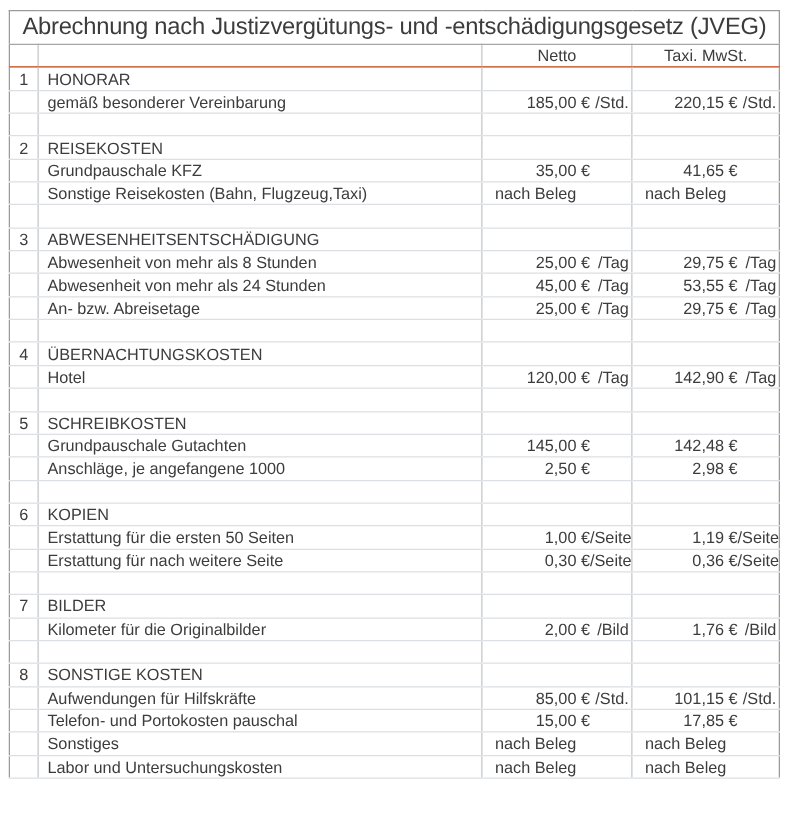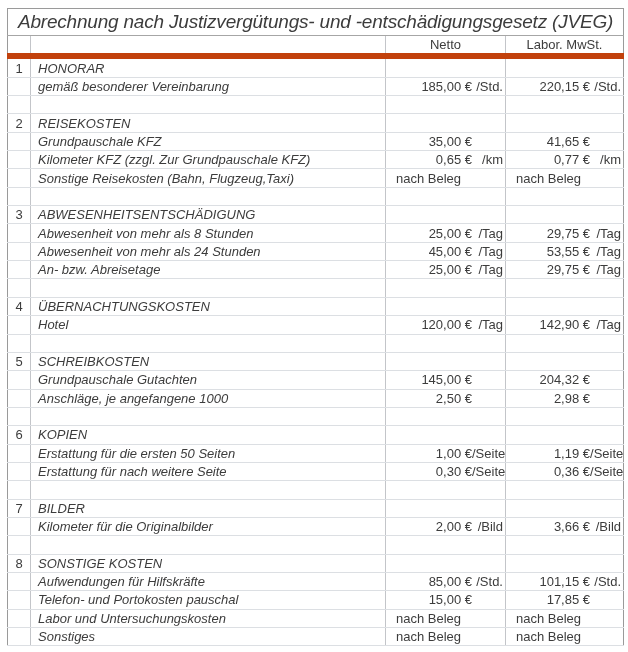--- a/index.html
+++ b/index.html
@@ -42,30 +42,29 @@
   td.vline { border-left: 1px solid #c3c5c9; }
 
   
   tr.title-row td {
     height: 26px;
     font-size: 19px;
     line-height: 26px;
     text-align: center;
     border-bottom: 1px solid #a6a6a6;
     letter-spacing: -0.2px;
-    font-style: italic;
   }
   
   tr.header-row td {
     text-align: center;
-    border-bottom: 6px solid #c2410c;
+    border-bottom: 1px solid #c2410c;
   }
 
   td.nr { text-align: center; }
-  td.label { padding-left: 7px; font-style: italic; }
+  td.label { padding-left: 7px; }
 
   
   .val {
     display: flex;
     justify-content: flex-end;
     align-items: center;
     padding-right: 2px;
   }
   .val .amount { text-align: left; }
   .val .unit   { width: 31px; text-align: right; }
@@ -86,21 +85,21 @@
         <col class="c-mwst">
     </colgroup>
     <tbody>
       <tr class="title-row">
         <td colspan="4">Abrechnung nach Justizvergütungs- und -entschädigungsgesetz (JVEG)</td>
       </tr>
       <tr class="header-row">
         <td class="nr"></td>
         <td class="label vline"></td>
         <td class="vline">Netto</td>
-        <td class="vline">Labor. MwSt.</td>
+        <td class="vline">Taxi. MwSt.</td>
       </tr>
 
     <tr>
           <td class="nr">1</td>
           <td class="label vline">HONORAR</td>
           <td class="vline"></td>
           <td class="vline"></td>
         </tr>
         <tr>
           <td class="nr"></td>
@@ -141,36 +140,20 @@
           </td>
           <td class="vline">
             <div class="val">
               <span class="amount">41,65 €</span>
               <span class="unit"></span>
             </div>
           </td>
         </tr>
         <tr>
           <td class="nr"></td>
-          <td class="label vline">Kilometer KFZ (zzgl. Zur Grundpauschale KFZ)</td>
-          <td class="vline">
-            <div class="val">
-              <span class="amount">0,65 €</span>
-              <span class="unit">/km</span>
-            </div>
-          </td>
-          <td class="vline">
-            <div class="val">
-              <span class="amount">0,77 €</span>
-              <span class="unit">/km</span>
-            </div>
-          </td>
-        </tr>
-        <tr>
-          <td class="nr"></td>
           <td class="label vline">Sonstige Reisekosten (Bahn, Flugzeug,Taxi)</td>
           <td class="vline">
             <div class="val beleg">nach Beleg</div>
           </td>
           <td class="vline">
             <div class="val beleg">nach Beleg</div>
           </td>
         </tr>
         <tr>
           <td class="nr"></td>
@@ -276,21 +259,21 @@
           <td class="nr"></td>
           <td class="label vline">Grundpauschale Gutachten</td>
           <td class="vline">
             <div class="val">
               <span class="amount">145,00 €</span>
               <span class="unit"></span>
             </div>
           </td>
           <td class="vline">
             <div class="val">
-              <span class="amount">204,32 €</span>
+              <span class="amount">142,48 €</span>
               <span class="unit"></span>
             </div>
           </td>
         </tr>
         <tr>
           <td class="nr"></td>
           <td class="label vline">Anschläge, je angefangene 1000</td>
           <td class="vline">
             <div class="val">
               <span class="amount">2,50 €</span>
@@ -364,21 +347,21 @@
           <td class="nr"></td>
           <td class="label vline">Kilometer für die Originalbilder</td>
           <td class="vline">
             <div class="val">
               <span class="amount">2,00 €</span>
               <span class="unit">/Bild</span>
             </div>
           </td>
           <td class="vline">
             <div class="val">
-              <span class="amount">3,66 €</span>
+              <span class="amount">1,76 €</span>
               <span class="unit">/Bild</span>
             </div>
           </td>
         </tr>
         <tr>
           <td class="nr"></td>
           <td class="label vline"></td>
           <td class="vline"></td>
           <td class="vline"></td>
         </tr>
@@ -415,31 +398,31 @@
           </td>
           <td class="vline">
             <div class="val">
               <span class="amount">17,85 €</span>
               <span class="unit"></span>
             </div>
           </td>
         </tr>
         <tr>
           <td class="nr"></td>
+          <td class="label vline">Sonstiges</td>
+          <td class="vline">
+            <div class="val beleg">nach Beleg</div>
+          </td>
+          <td class="vline">
+            <div class="val beleg">nach Beleg</div>
+          </td>
+        </tr>
+        <tr>
+          <td class="nr"></td>
           <td class="label vline">Labor und Untersuchungskosten</td>
-          <td class="vline">
-            <div class="val beleg">nach Beleg</div>
-          </td>
-          <td class="vline">
-            <div class="val beleg">nach Beleg</div>
-          </td>
-        </tr>
-        <tr>
-          <td class="nr"></td>
-          <td class="label vline">Sonstiges</td>
           <td class="vline">
             <div class="val beleg">nach Beleg</div>
           </td>
           <td class="vline">
             <div class="val beleg">nach Beleg</div>
           </td>
         </tr>
       </tbody>
   </table>
 </div>

